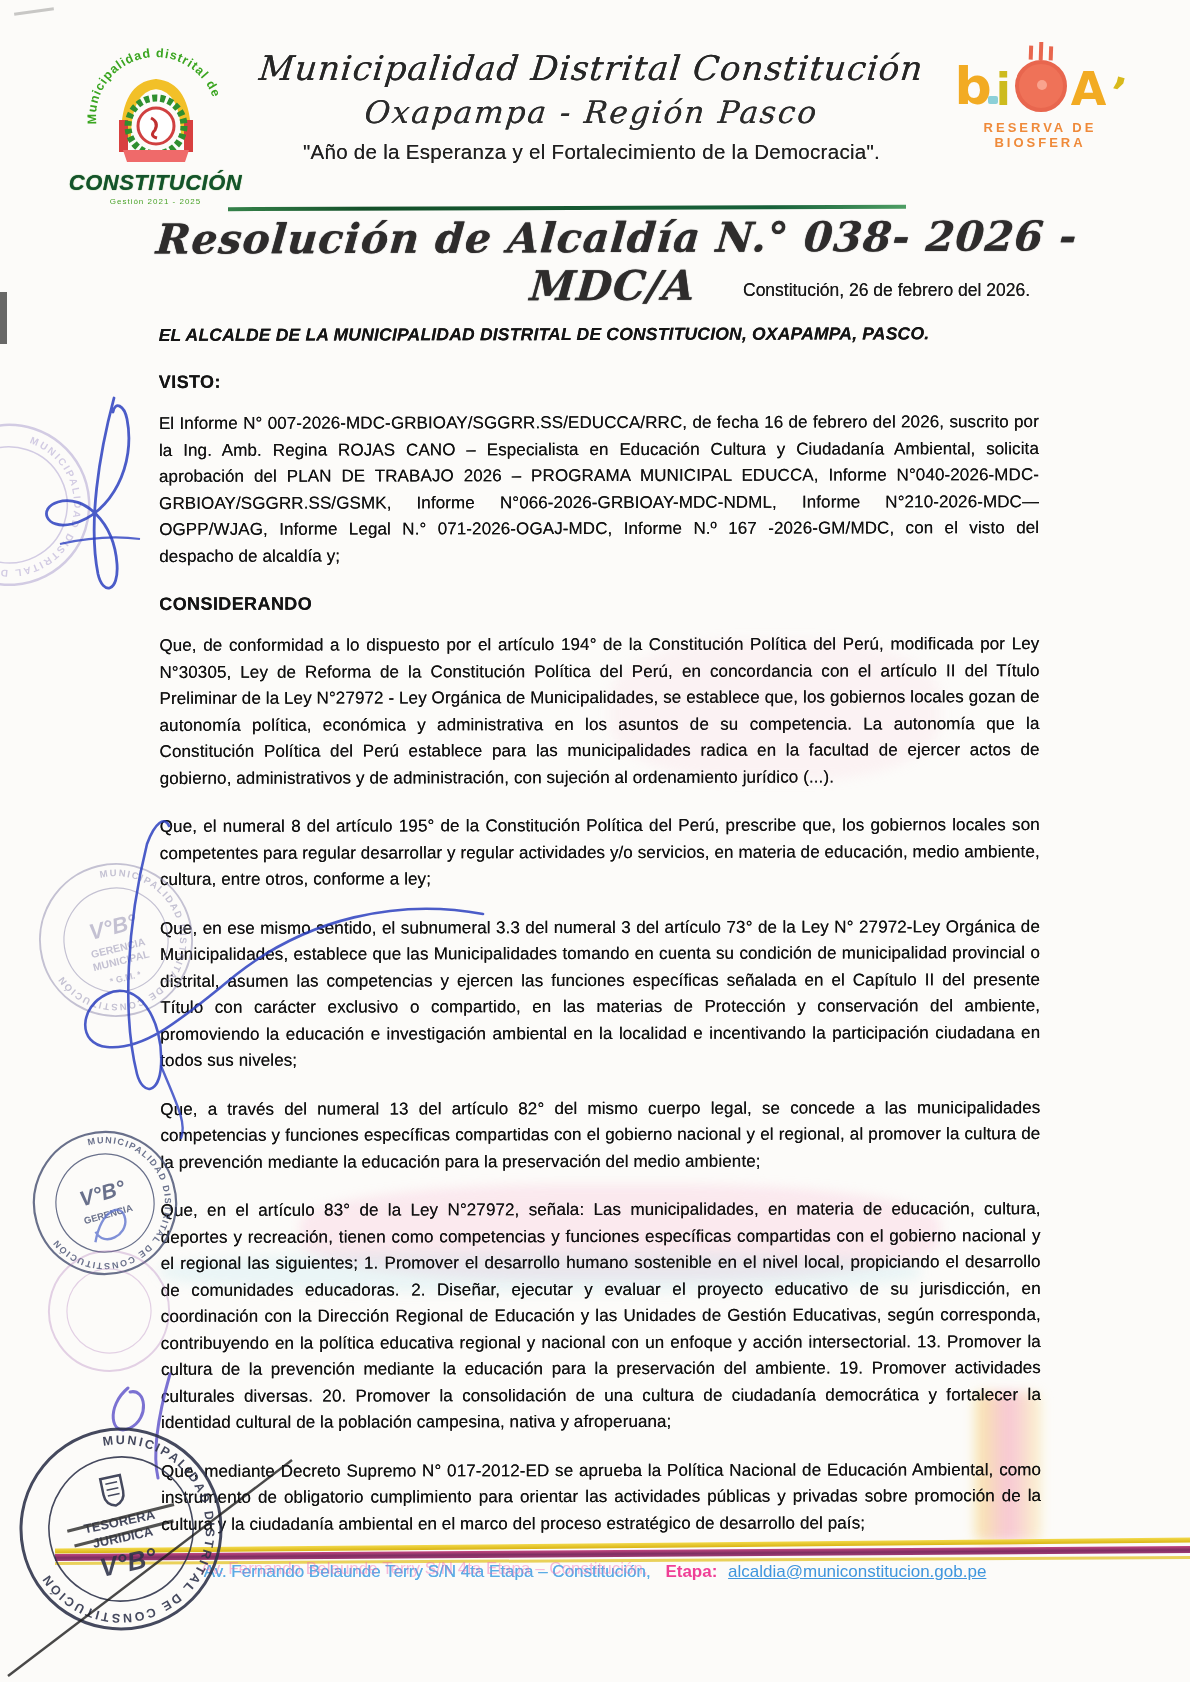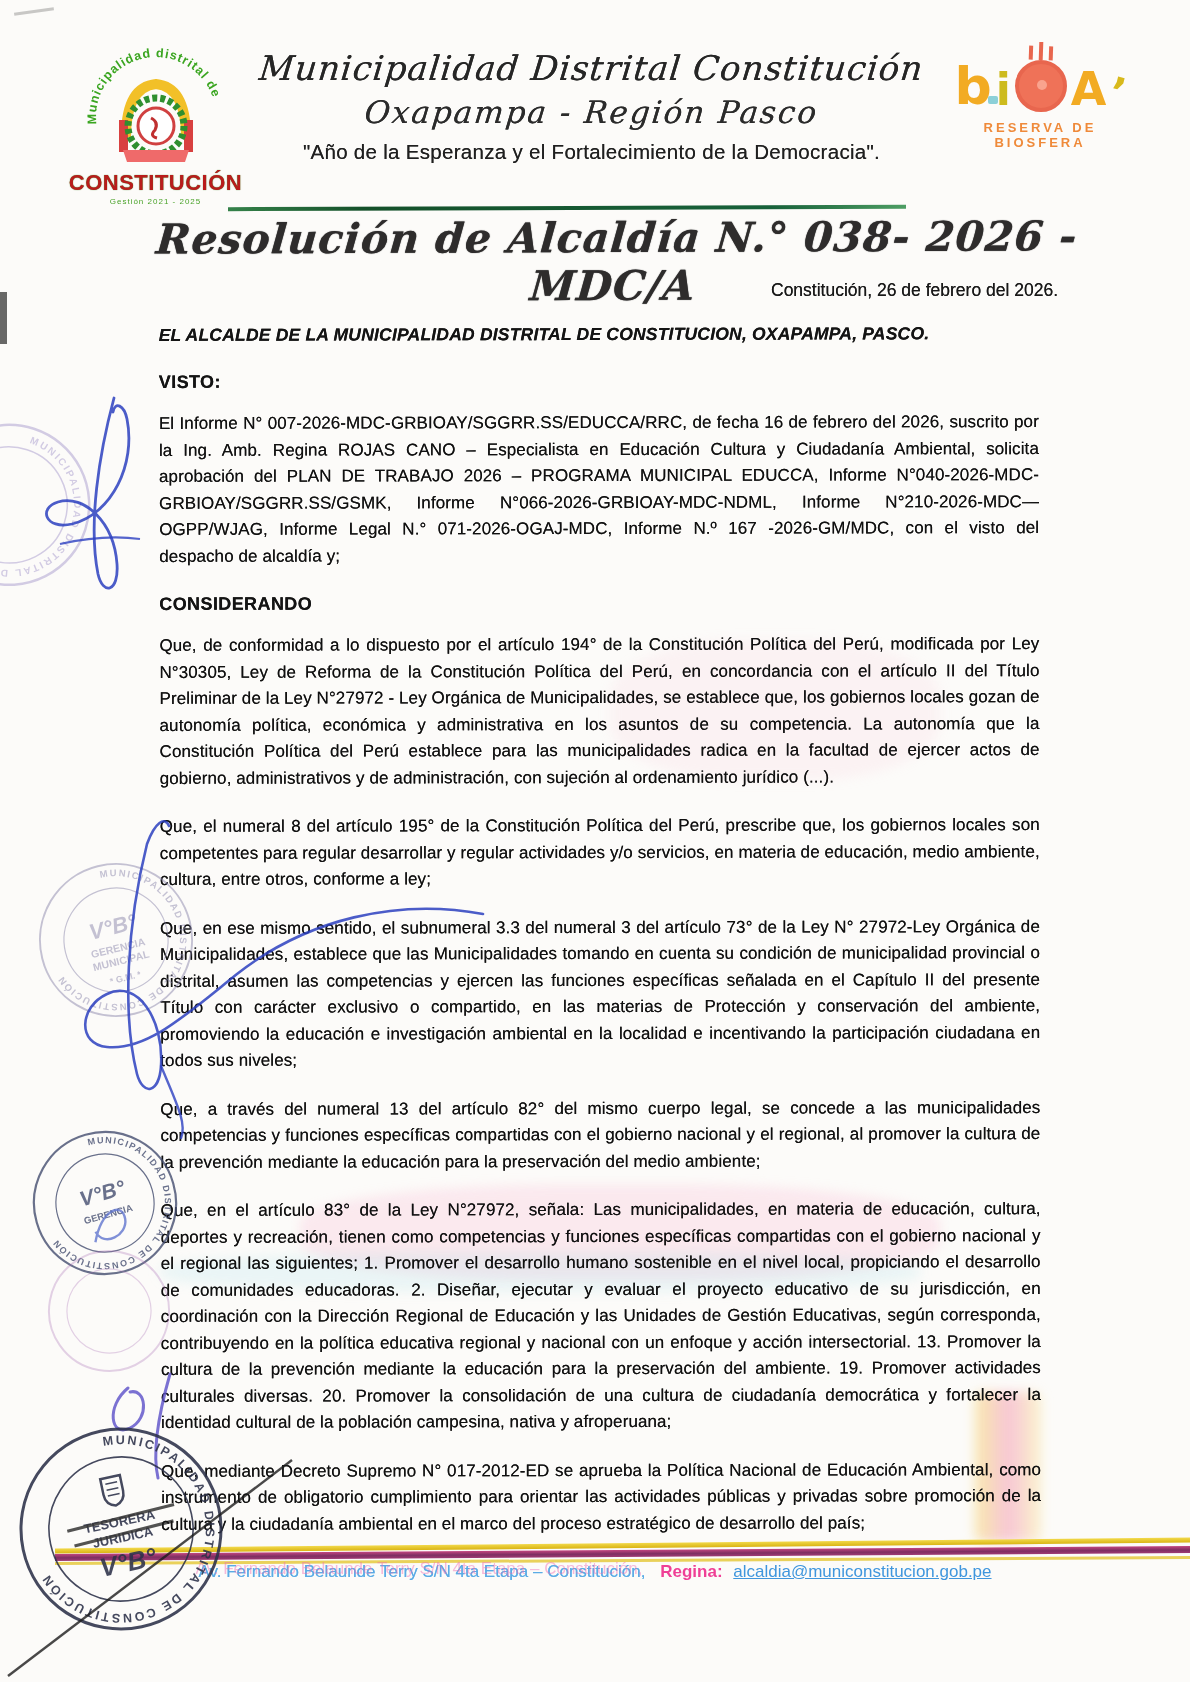--- a/index.html
+++ b/index.html
@@ -4,22 +4,22 @@
 <style>
   html,body{margin:0;padding:0;background:#e8e6e2;}
   .page{
     position:relative;width:1190px;height:1682px;margin:0 auto;
     background:#fcfbf9;overflow:hidden;
     font-family:"Liberation Sans",sans-serif;color:#141414;
   }
   
   .header{position:absolute;top:42px;left:68px;right:50px;display:flex;align-items:flex-start;}
   .seal{width:175px;text-align:center;flex:0 0 auto;}
-  .seal-name{font-size:22px;font-weight:bold;color:#b91c1c;letter-spacing:.5px;
-    text-shadow:0 0 1px #2e7d14;margin-top:-4px;}
+  .seal-name{font-size:22px;font-weight:bold;color:#14532d;letter-spacing:.5px;
+    text-shadow:0 0 1px #2e7d14;margin-top:-4px;font-style:italic;}
   .seal-sub{font-size:8px;color:#4aa32a;letter-spacing:1px;margin-top:1px;}
   .head-center{flex:1 1 auto;text-align:center;padding-top:6px;}
   .script1{font-family:"DejaVu Serif",serif;font-style:italic;font-size:34px;color:#262626;
     letter-spacing:1px;transform:skewX(-6deg);text-shadow:0 0 .6px #333;}
   .script2{font-family:"DejaVu Serif",serif;font-style:italic;font-size:31px;color:#2b2b2b;
     letter-spacing:2px;transform:skewX(-6deg);margin-top:6px;text-shadow:0 0 .6px #333;}
   .quote{font-size:20.5px;color:#1f1f1f;margin-top:10px;letter-spacing:.3px;
     text-shadow:0 0 .5px #444;}
   .bioay{width:200px;flex:0 0 auto;text-align:center;padding-top:18px;}
   .bioay-word{display:flex;align-items:flex-end;justify-content:center;gap:4px;
@@ -38,21 +38,21 @@
     transform:rotate(2deg);}
   .b-a{font-size:46px;color:#f2ab23;}
   .b-leaf{font-size:40px;color:#d8b91c;transform:rotate(14deg);}
   .bioay-tag{margin-top:8px;font-size:13px;font-weight:bold;letter-spacing:3px;color:#ef8a3a;}
   
   .rule-green{position:absolute;top:206px;left:228px;width:678px;height:4px;
     background:linear-gradient(90deg,#35824a,#14502a 20%,#17613a 80%,#4d9d63);transform:rotate(-.2deg);}
   .title{position:absolute;top:214px;left:130px;right:90px;text-align:center;
     font-family:"DejaVu Serif",serif;font-style:italic;font-weight:bold;font-size:41px;
     color:#2e2c2c;letter-spacing:1px;transform:skewX(-5deg) rotate(-.2deg);text-shadow:0 0 1px #3a3a3a;}
-  .dateline{position:absolute;top:280px;right:132px;font-size:17.5px;font-weight:500;
+  .dateline{position:absolute;top:280px;right:160px;font-size:17.5px;font-weight:500;
     color:#181818;text-shadow:0 0 .5px #333;}
   
   .doc-body{position:absolute;top:324px;left:160px;width:880px;transform:rotate(-.12deg);}
   .addressee{font-weight:bold;font-style:italic;font-size:17.5px;margin:0 0 26px 0;
     letter-spacing:.2px;text-shadow:0 0 .5px #222;}
   .label{font-weight:bold;font-size:18px;margin:0 0 18px 0;letter-spacing:.4px;text-shadow:0 0 .6px #222;}
   .para{font-size:17px;line-height:26.5px;text-align:justify;margin:0 0 22px 0;
     color:#101010;letter-spacing:.1px;text-shadow:0 0 .6px rgba(25,25,25,.85);}
   .mb-extra{margin-bottom:24px;}
   
@@ -145,21 +145,21 @@
   </div>
 
   <div class="foot-line fl1"></div>
   <div class="foot-line fl2"></div>
   <div class="foot-line fl3"></div>
 
   <div class="foot-text">
     <div class="foot-row1">
       <span class="addr-ghost">Av. Fernando Belaunde Terry S/N 4ta Etapa – Constitución,</span>
       <span class="addr">Av. Fernando Belaunde Terry S/N 4ta Etapa – Constitución,</span>
-      <span class="email-label">Regina:</span>
+      <span class="email-label">Etapa:</span>
       <a class="email" href="#">alcaldia@municonstitucion.gob.pe</a>
     </div>
   </div>
 
   <svg class="overlay" style="left:-78px;top:418px;opacity:.38;color:#8f7fc0;transform:rotate(18deg);" width="175" height="175" viewBox="0 0 175 175">
     <defs>
         <path id="rTop" d="M 87,22 A 65,65 0 1 1 86.9,22"></path>
       </defs>
     <circle cx="87" cy="87" r="80" fill="none" stroke="currentColor" stroke-width="2.5"></circle>
     <circle cx="87" cy="87" r="58" fill="none" stroke="currentColor" stroke-width="1.5"></circle>

